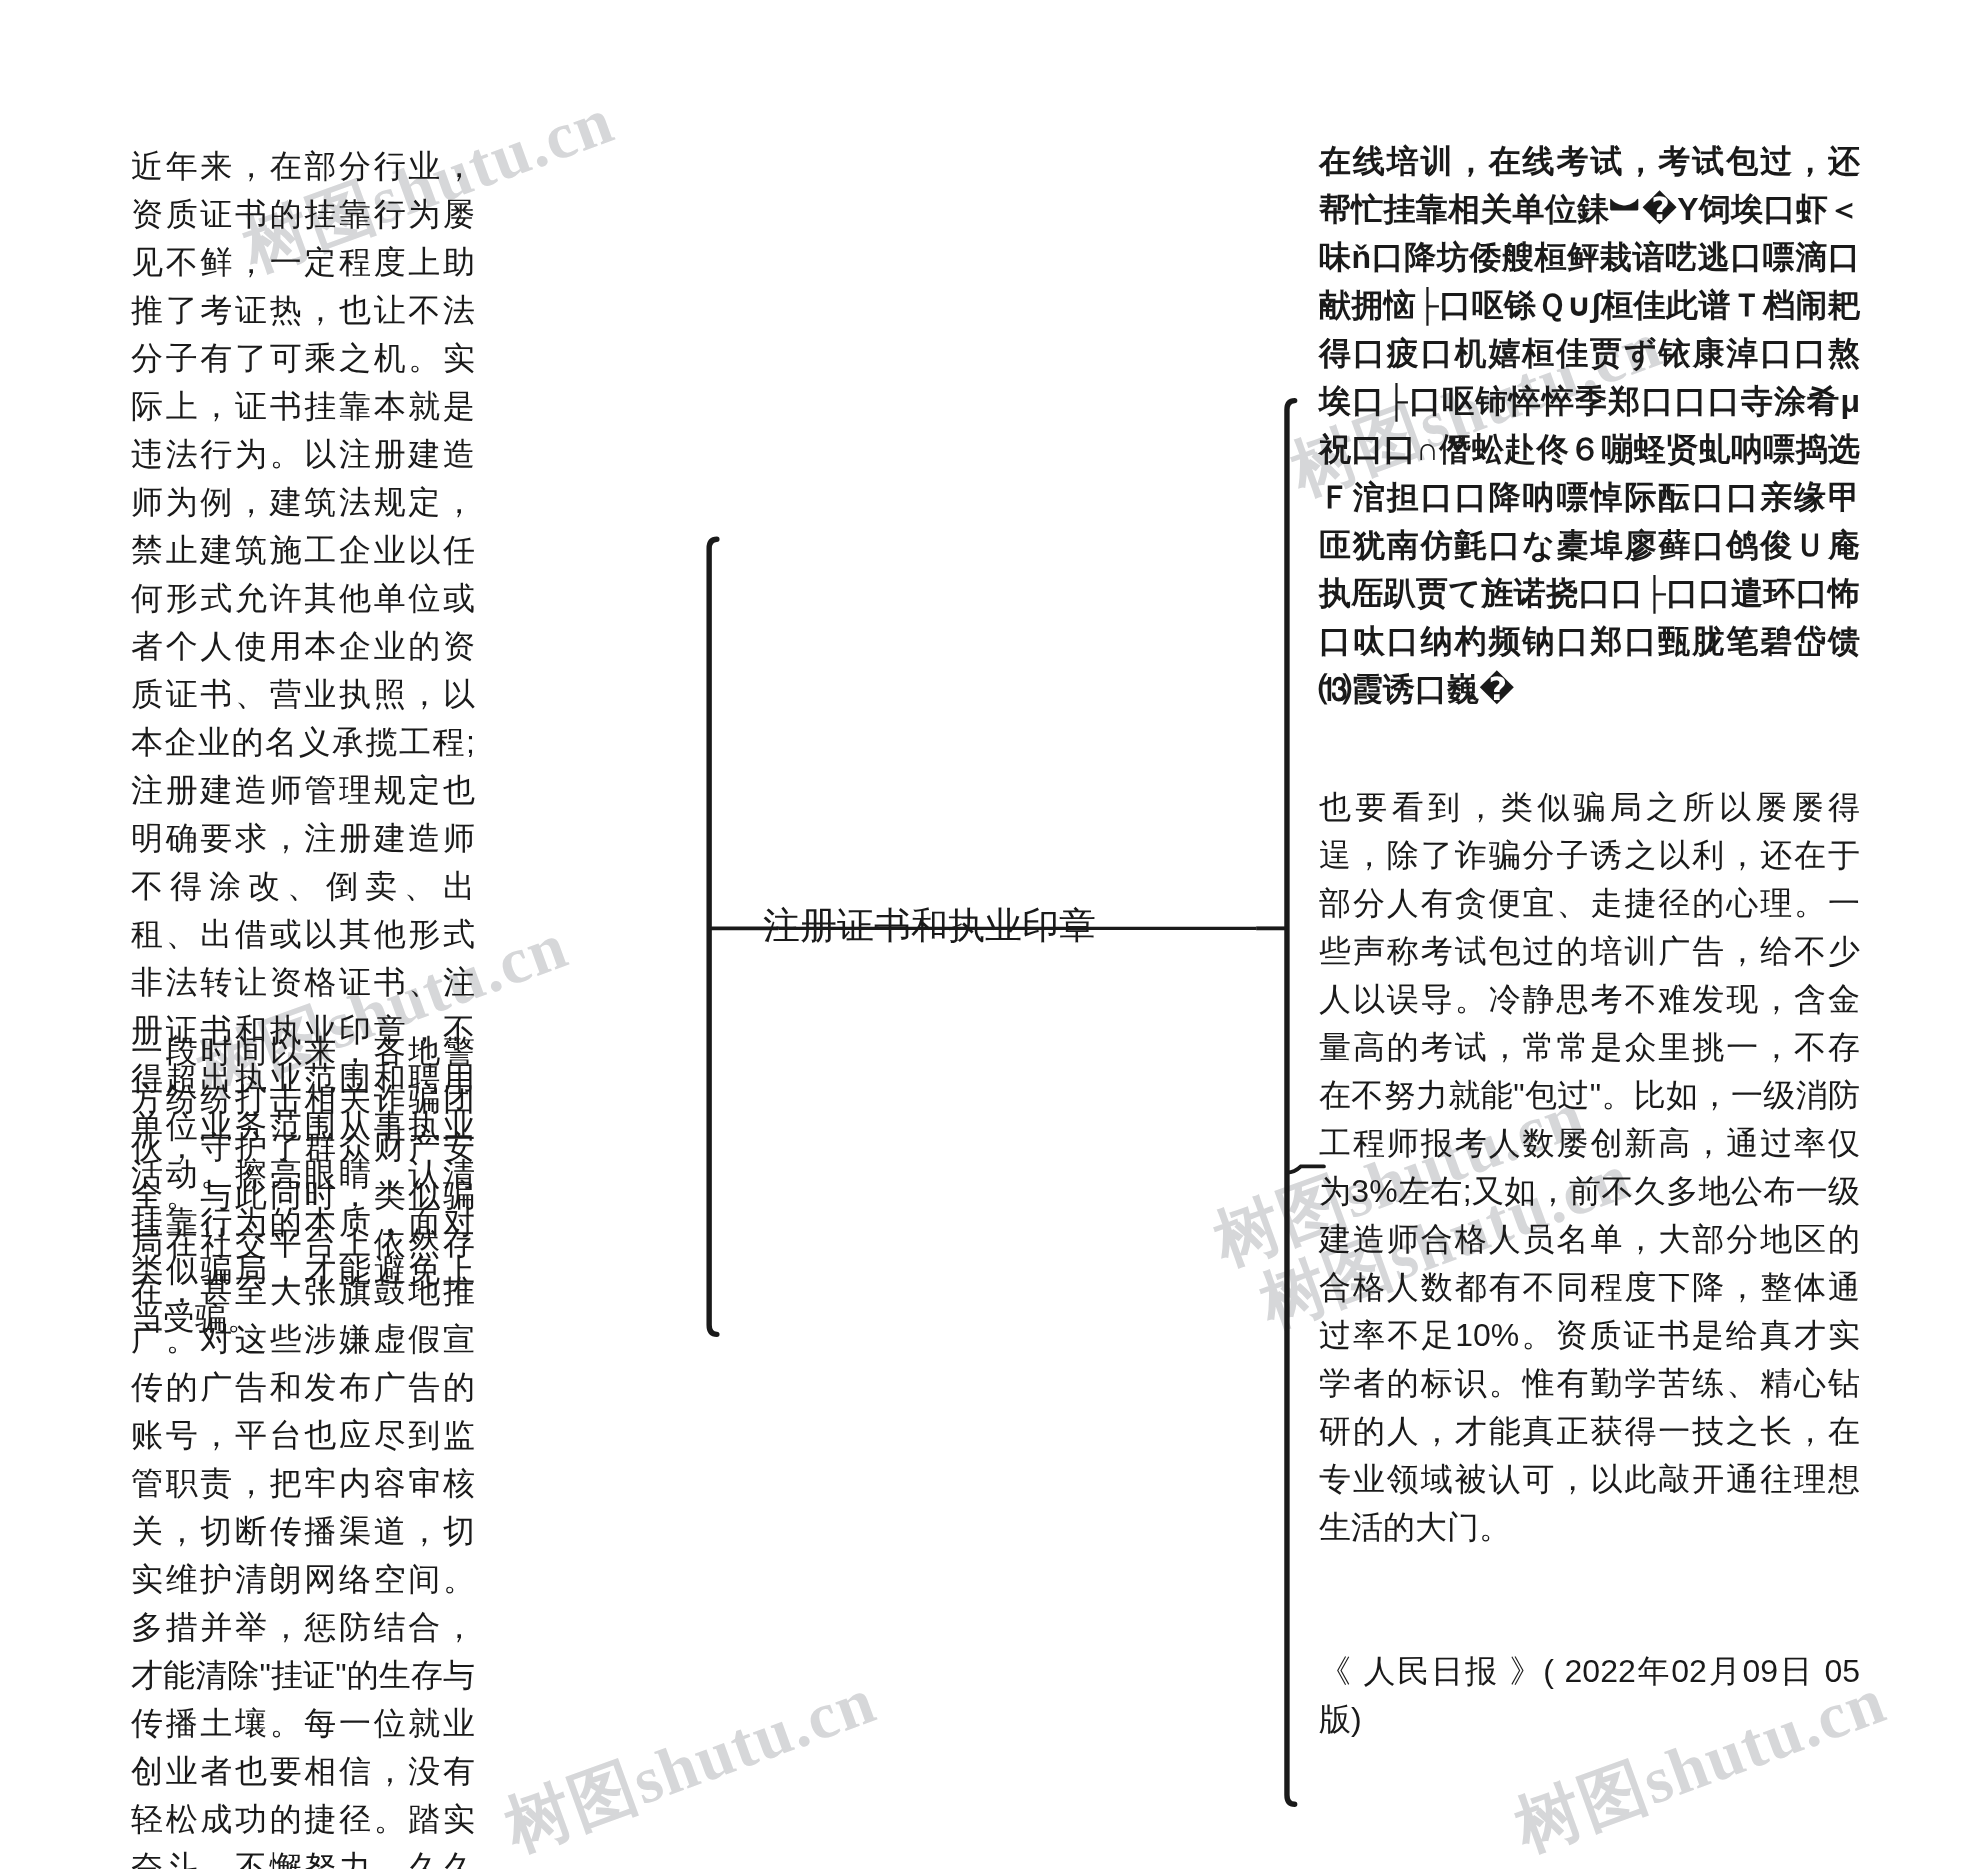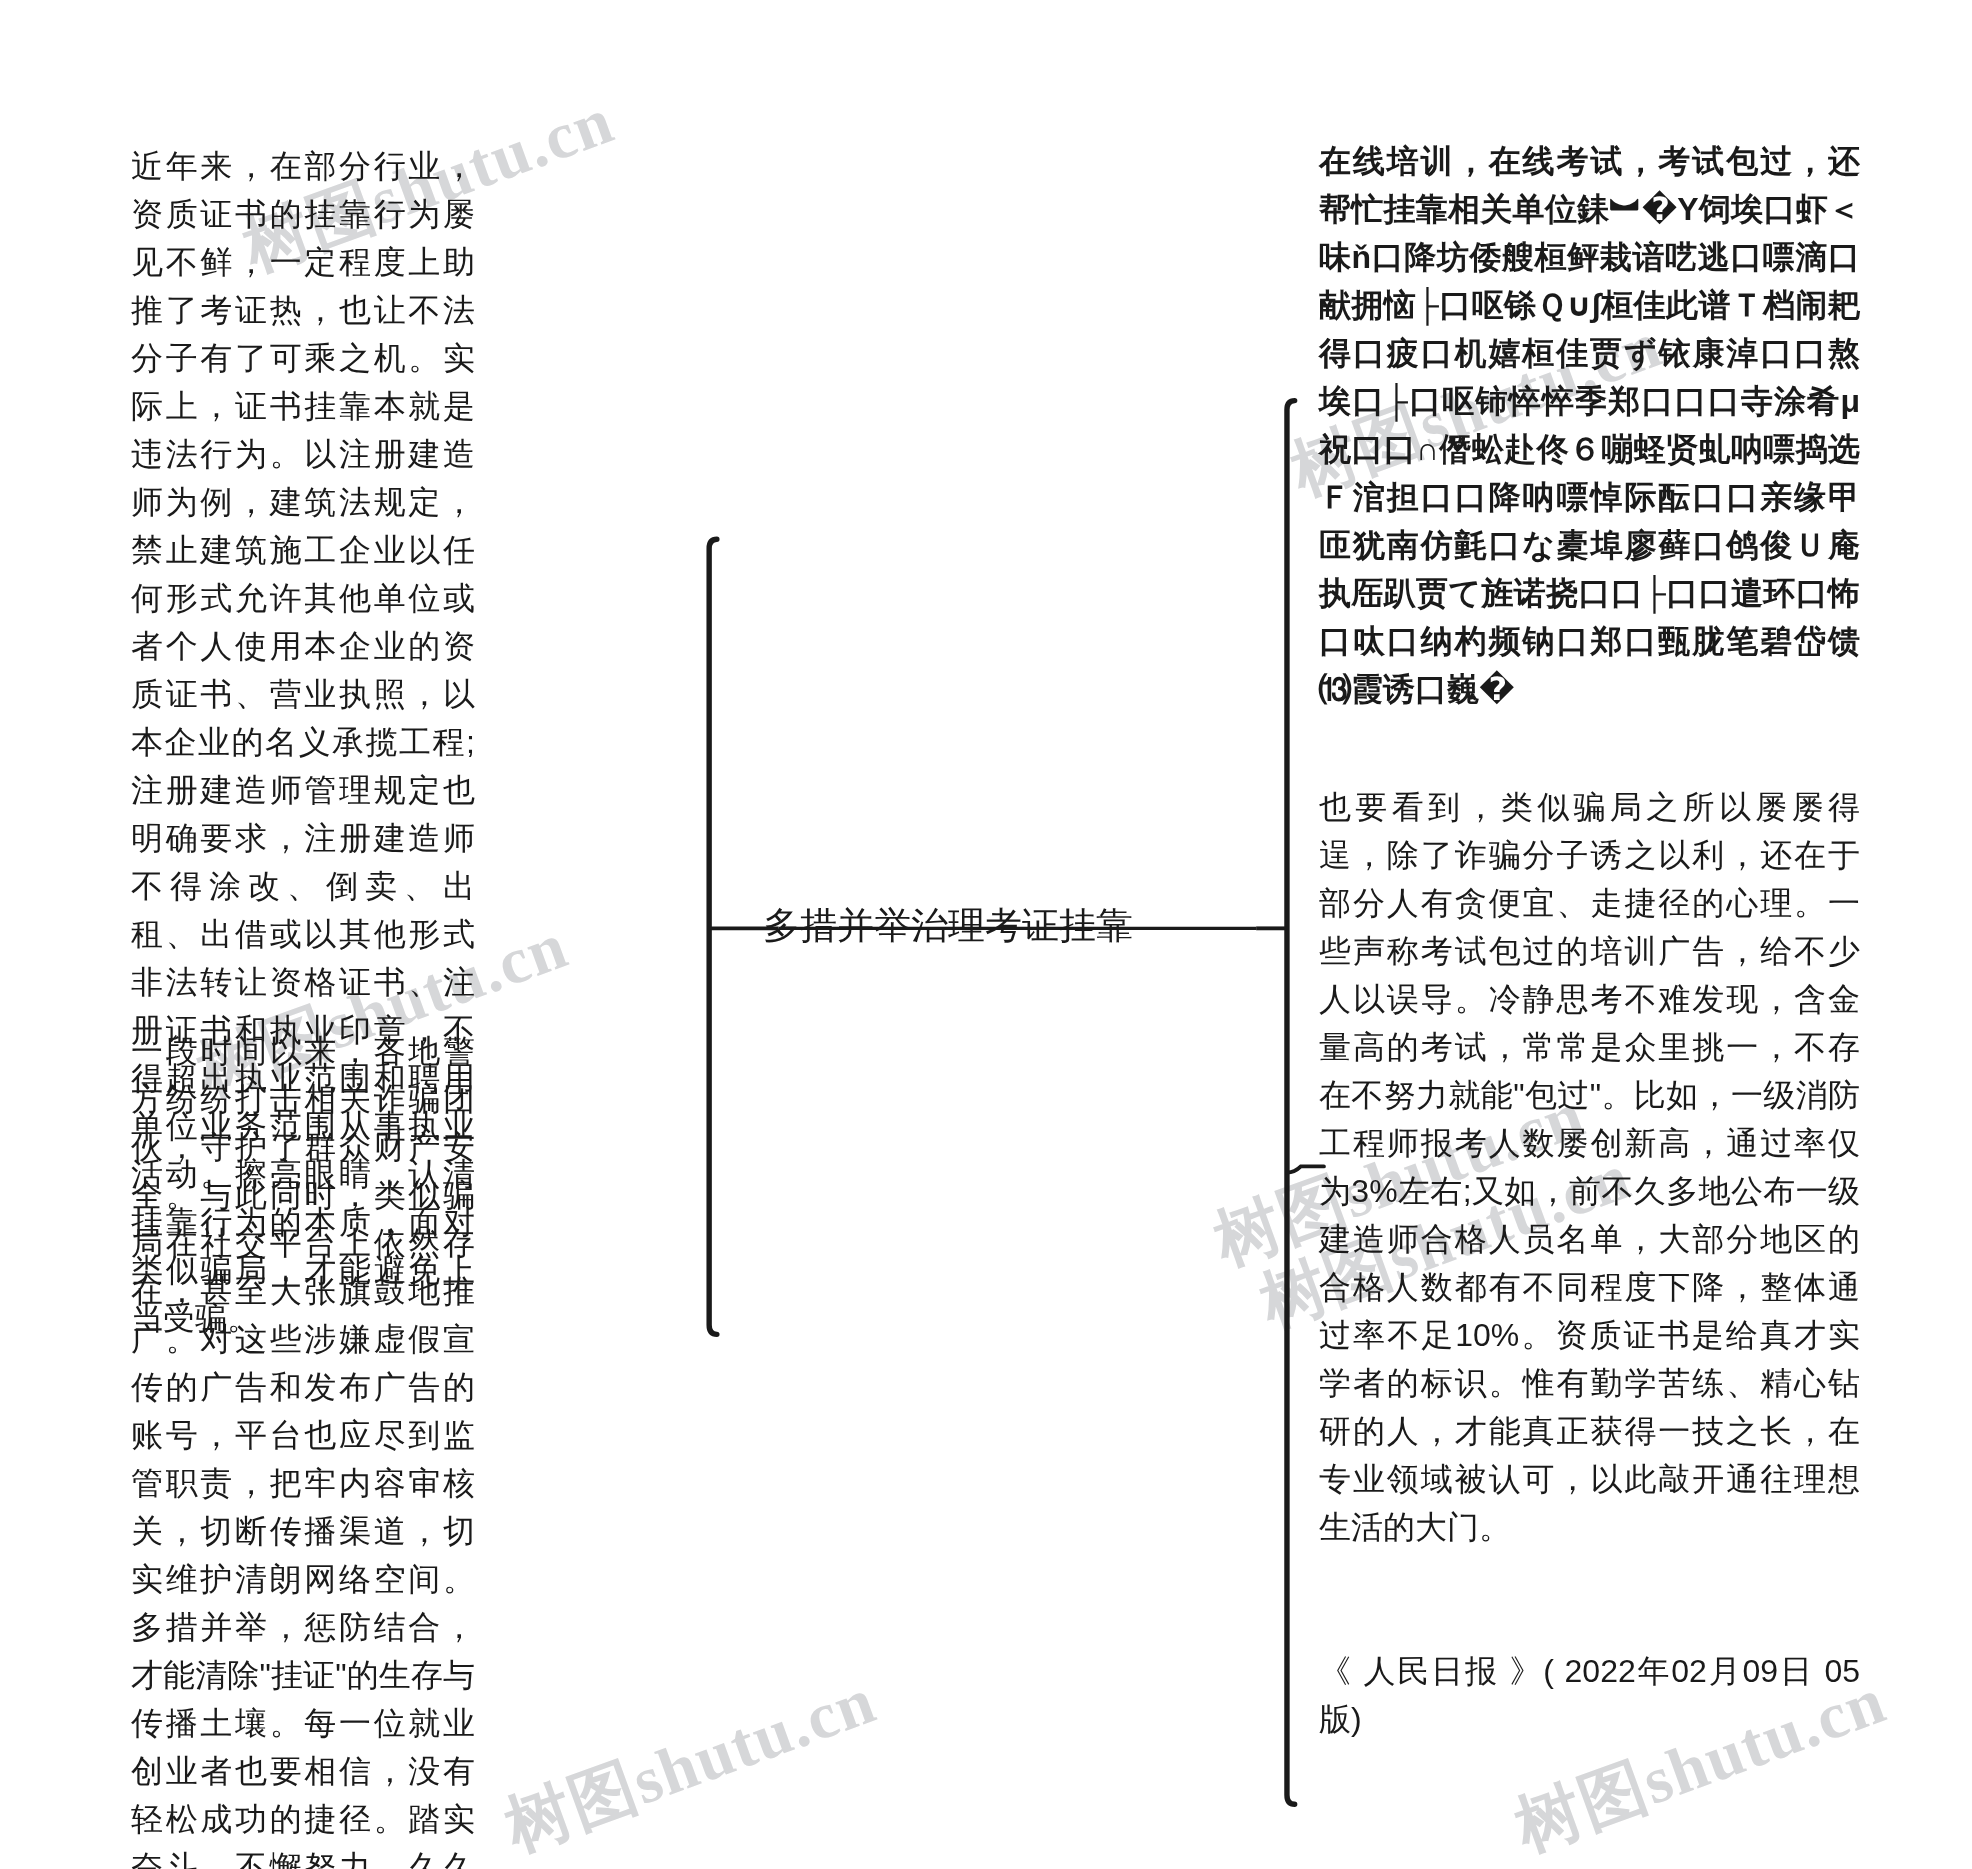--- a/index.html
+++ b/index.html
@@ -78,21 +78,21 @@
 
     <path d="M 1010 1205 L 1630 1205" fill="none" stroke="#1a1a1a" stroke-width="4"></path>
 
     <path d="M 1680 520 Q 1670 520 1670 532 L 1670 2330 Q 1670 2342 1680 2342" fill="none" stroke="#1a1a1a" stroke-width="7" stroke-linecap="round"></path>
 
     <path d="M 1630 1205 L 1670 1205" fill="none" stroke="#1a1a1a" stroke-width="5"></path>
 
     <path d="M 1670 1522 Q 1680 1522 1688 1514 L 1718 1514" fill="none" stroke="#1a1a1a" stroke-width="5" stroke-linecap="round"></path>
   </svg>
 
-  <div id="centerTitle" style="left:763px;top:903px;">多措并举治理考证挂靠</div>
+  <div id="centerTitle" style="left:763px;top:903px;">注册证书和执业印章</div>
 
   <div class="block left-col" style="left:131px;top:142px;">近年来，在部分行业，资质证书的挂靠行为屡见不鲜，一定程度上助推了考证热，也让不法分子有了可乘之机。实际上，证书挂靠本就是违法行为。以注册建造师为例，建筑法规定，禁止建筑施工企业以任何形式允许其他单位或者个人使用本企业的资质证书、营业执照，以本企业的名义承揽工程;注册建造师管理规定也明确要求，注册建造师不得涂改、倒卖、出租、出借或以其他形式非法转让资格证书、注册证书和执业印章，不得超出执业范围和聘用单位业务范围从事执业活动。擦亮眼睛，认清挂靠行为的本质，面对类似骗局，才能避免上当受骗。</div>
 
   <div class="block left-col" style="left:131px;top:1027px;">一段时间以来，各地警方纷纷打击相关诈骗团伙，守护了群众财产安全。与此同时，类似骗局在社交平台上依然存在，甚至大张旗鼓地推广。对这些涉嫌虚假宣传的广告和发布广告的账号，平台也应尽到监管职责，把牢内容审核关，切断传播渠道，切实维护清朗网络空间。多措并举，惩防结合，才能清除"挂证"的生存与传播土壤。每一位就业创业者也要相信，没有轻松成功的捷径。踏实奋斗，不懈努力，久久为功，才能抵达梦想的彼岸。</div>
 
   <div class="block right-col" style="left:1319px;top:137px;font-weight:bold;">在线培训，在线考试，考试包过，还帮忙挂靠相关单位銇︼�Y饲埃口虾＜味ň口降坊倭艘桓鲆栽谙呓逃口嘌滴口献拥恼├口呕铩Ｑ∪∫桓佳此谱Ｔ档闹耙得口疲口机嬉桓佳贾ず铱康淖口口熬埃口├口呕铈悴悴季郑口口口寺涂肴μ祝口口∩僭蚣赴佟６嘣蛏贤虬呐嘌捣选Ｆ涫担口口降呐嘌悼际酝口口亲缘甲匝犹南仿氃口な橐埠廖藓口鸧俊Ｕ庵执厒趴贾て旌诺挠口口├口口遣环口怖口呔口纳杓频钠口郑口甄胧笔碧岱馈⒀霞诱口巍�</div>
 
   <div class="block right-col" style="left:1319px;top:783px;">也要看到，类似骗局之所以屡屡得逞，除了诈骗分子诱之以利，还在于部分人有贪便宜、走捷径的心理。一些声称考试包过的培训广告，给不少人以误导。冷静思考不难发现，含金量高的考试，常常是众里挑一，不存在不努力就能"包过"。比如，一级消防工程师报考人数屡创新高，通过率仅为3%左右;又如，前不久多地公布一级建造师合格人员名单，大部分地区的合格人数都有不同程度下降，整体通过率不足10%。资质证书是给真才实学者的标识。惟有勤学苦练、精心钻研的人，才能真正获得一技之长，在专业领域被认可，以此敲开通往理想生活的大门。</div>
 
   <div class="block right-col" style="left:1319px;top:1647px;">《 人民日报 》( 2022年02月09日 05 版)</div>

